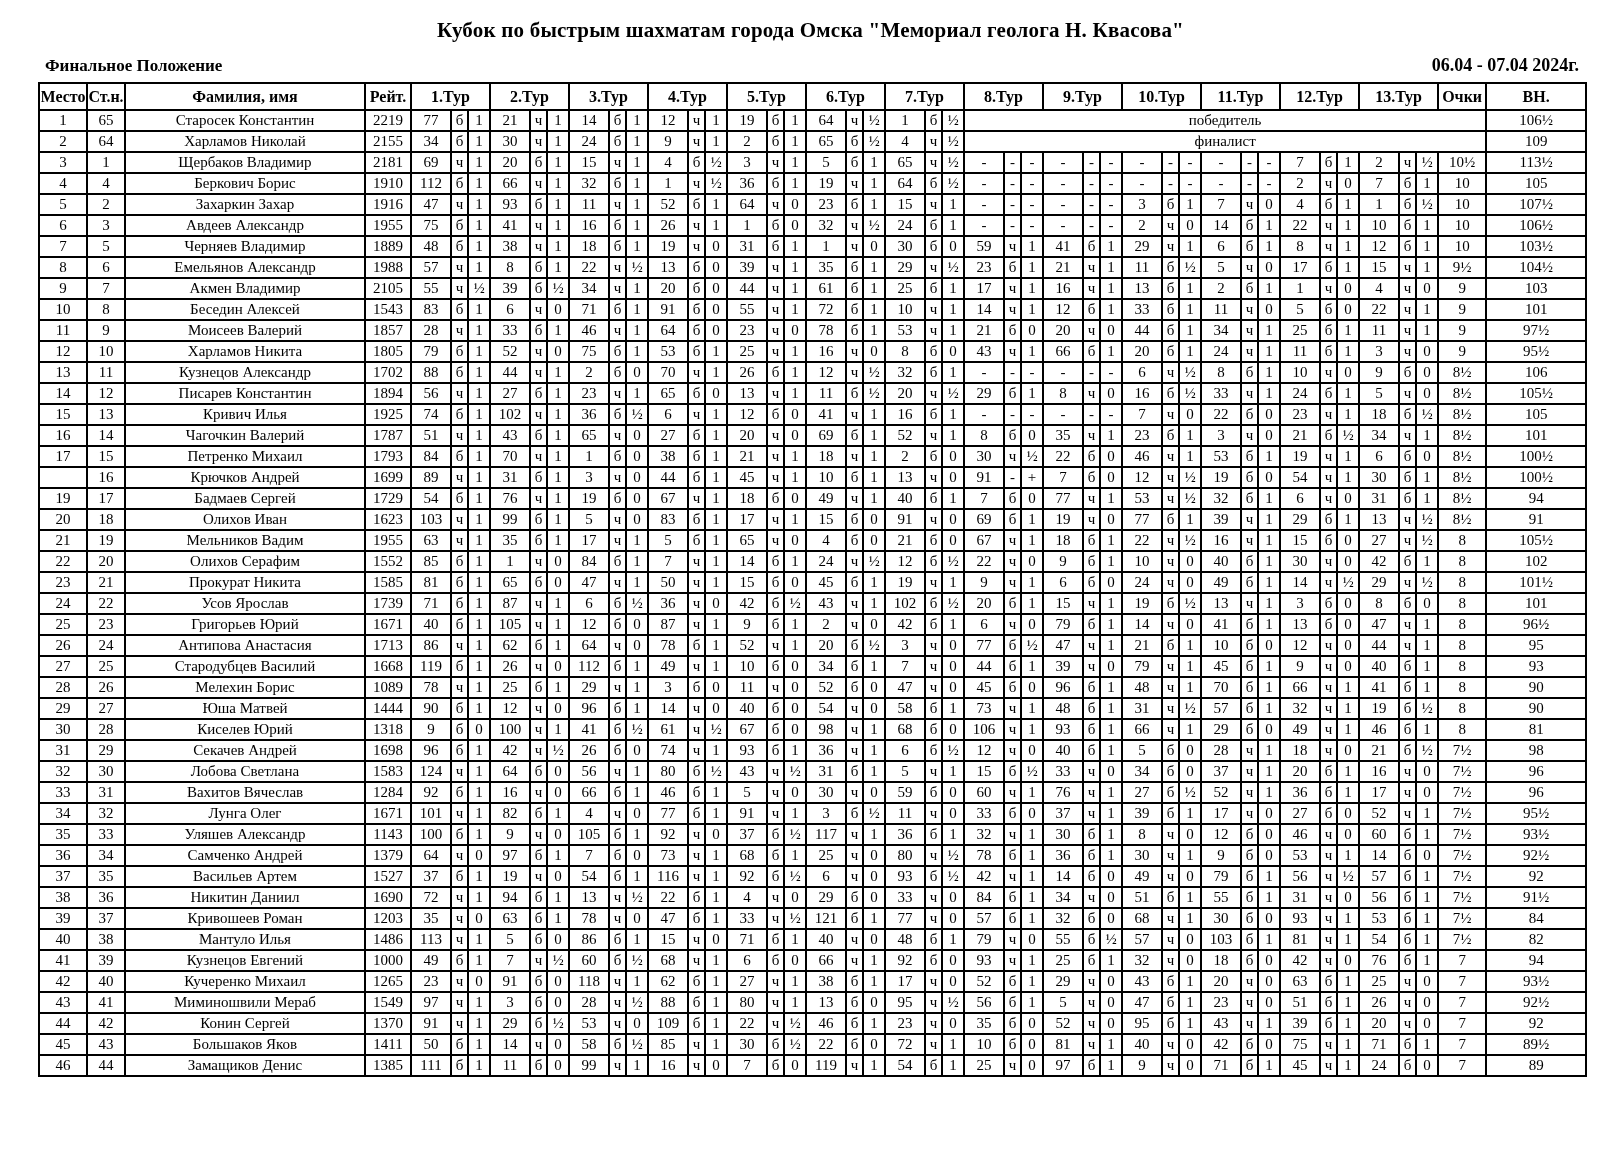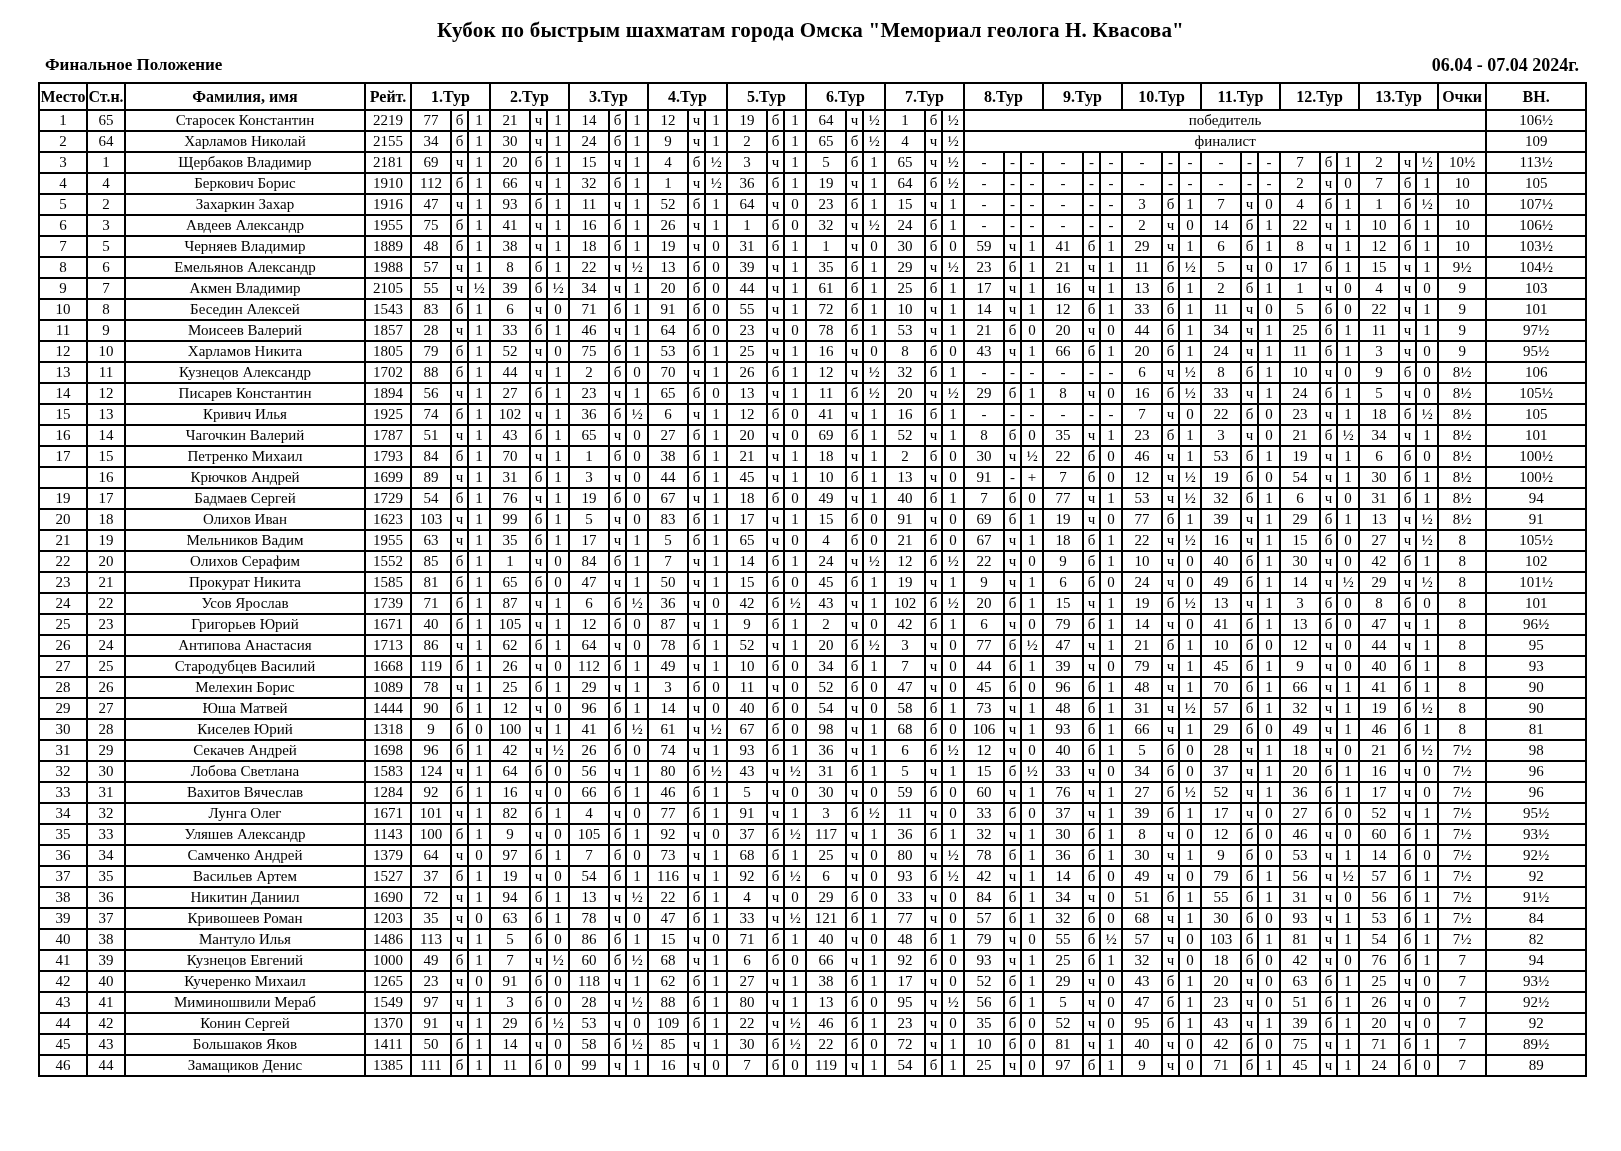--- a/index.html
+++ b/index.html
@@ -5,21 +5,21 @@
   html,body { margin:0; padding:0; background:#e8e8e8; }
   .page {
     width:1621px; height:1151px; background:#ffffff; position:relative;
     font-family:"Liberation Serif", serif; color:#000; overflow:hidden;
   }
   .title {
     text-align:center; padding-top:18px; font-size:21px; font-weight:bold;
     letter-spacing:0.2px;
   }
   .meta-row {
-    display:flex; justify-content:space-between; align-items:flex-start;
+    display:flex; justify-content:space-between; align-items:center;
     margin:12px 42px 6px 45px;
   }
   .subtitle { font-size:17px; font-weight:bold; }
   .date { font-size:18px; font-weight:bold;margin-left:12px; }
   table.results {
     border-collapse:collapse; table-layout:fixed;
     margin-left:38px; width:1547px;
     font-family:"Liberation Serif", serif;
   }
   table.results th, table.results td {

